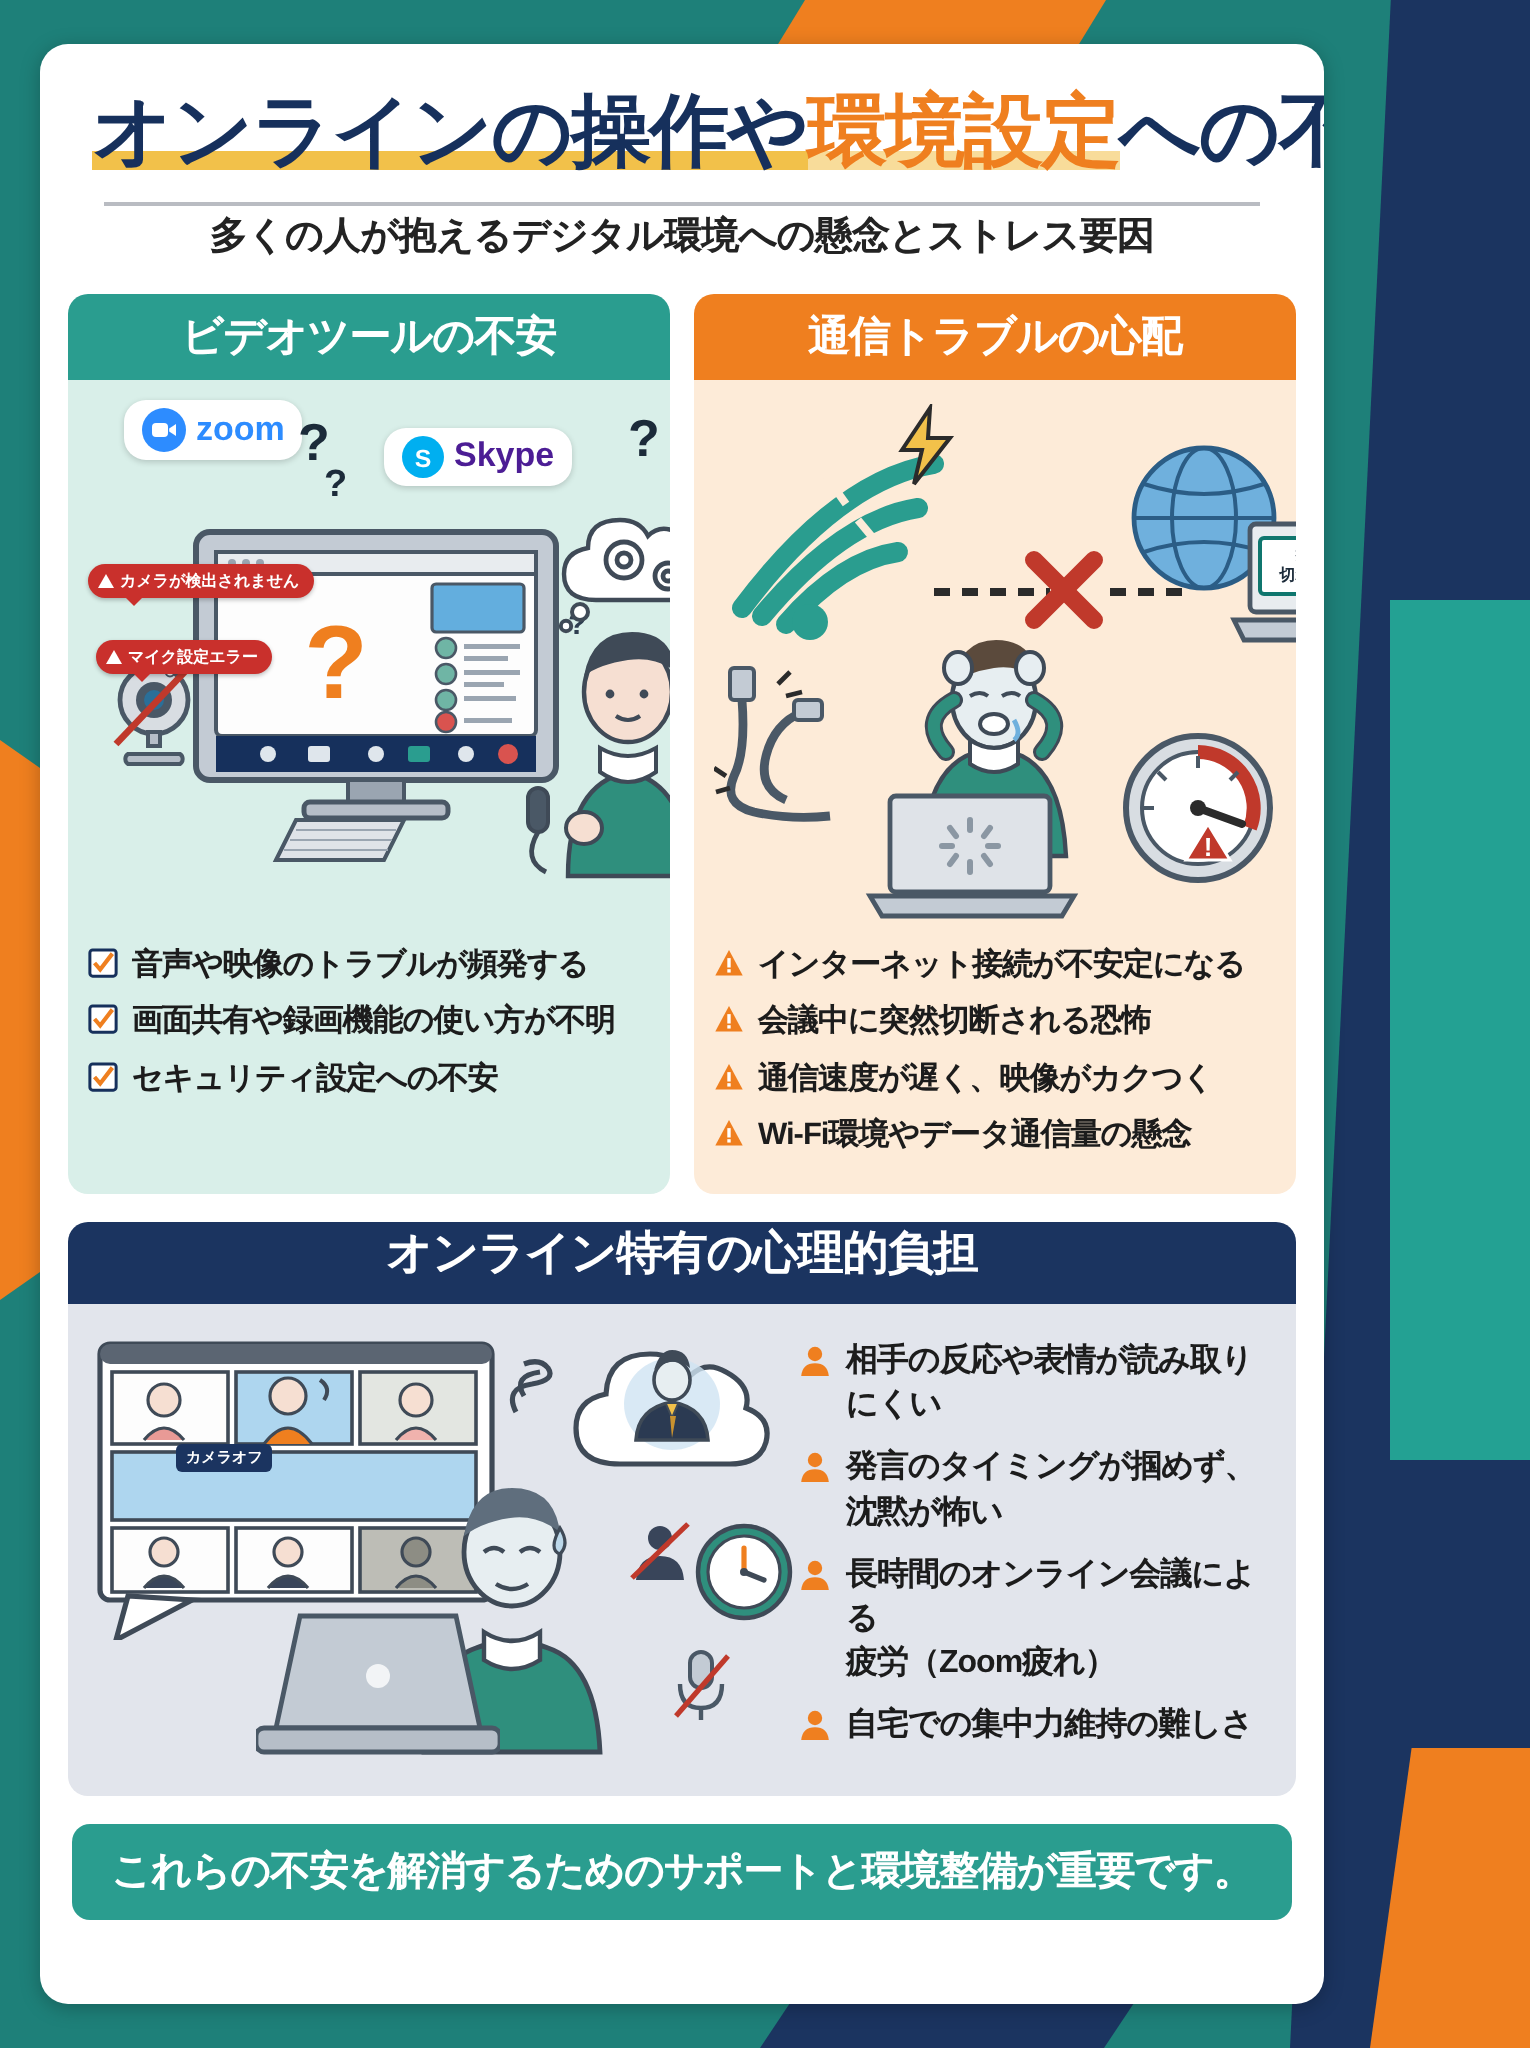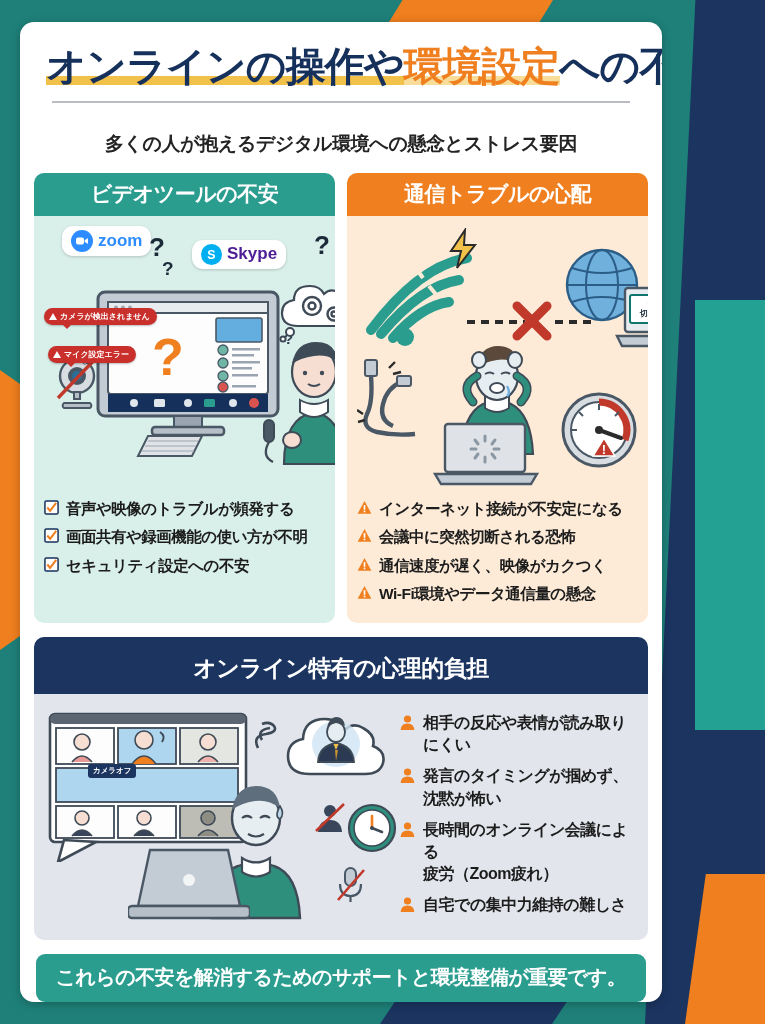--- a/index.html
+++ b/index.html
@@ -63,21 +63,21 @@
   .main-title .hl-blue {
     background: linear-gradient(transparent 72%, #f2c14a 72%, #f2c14a 93%, transparent 93%);
   }
   .main-title .hl-orange {
     color: #ef7f1f;
     background: linear-gradient(transparent 72%, #f8dc9a 72%, #f8dc9a 93%, transparent 93%);
   }
   .title-rule { height: 2px; background: #b9bcc2; margin: 12px 6px 0; }
   .subtitle {
     text-align: center; font-size: 19px; font-weight: 800;
-    color: #232323; margin-top: 28px; letter-spacing: -.4px;
+    color: #232323; margin-top: 2px; letter-spacing: -.4px;
     white-space: nowrap;
   }
 
   
   .panels {
     display: flex; gap: 12px; padding: 16px 14px 0;
   }
   .panel { flex: 1; border-radius: 10px; overflow: hidden; display:flex; flex-direction:column; }
   .panel-head {
     text-align: center; color: #fff; font-weight: 900;
@@ -96,21 +96,21 @@
     display: flex; align-items: flex-start; gap: 7px;
     font-size: 15.5px; font-weight: 800; color: #1c1c1c;
     line-height: 1.38; margin-bottom: 7px; letter-spacing: -.5px;
   }
   .ck { flex: 0 0 auto; width: 15px; height: 15px; margin-top: 2px; }
 
   
   .panel-wide {
     margin: 14px 14px 0; border-radius: 10px; overflow: hidden;
   }
-  .panel-wide .panel-head { background: #1b3460; font-size: 23px; padding: 16px 0 10px; }
+  .panel-wide .panel-head { background: #1b3460; font-size: 23px; padding: 0 0 10px; }
   .panel-wide .panel-body { background: #e2e5ec; display: flex; gap: 8px; padding: 12px 12px 14px; }
   .wide-illus { flex: 0 0 345px; position: relative; height: 220px; }
   .wide-bullets { flex: 1; padding-top: 6px; }
   .wide-bullets .bullet { font-size: 16px; margin-bottom: 9px; }
 
   
   .footer {
     margin: 14px 16px 0; background: #2a9d8f; border-radius: 9px;
     text-align: center; color: #fff; font-weight: 900; font-size: 20px;
     padding: 10px 0 11px; letter-spacing: -.6px;

